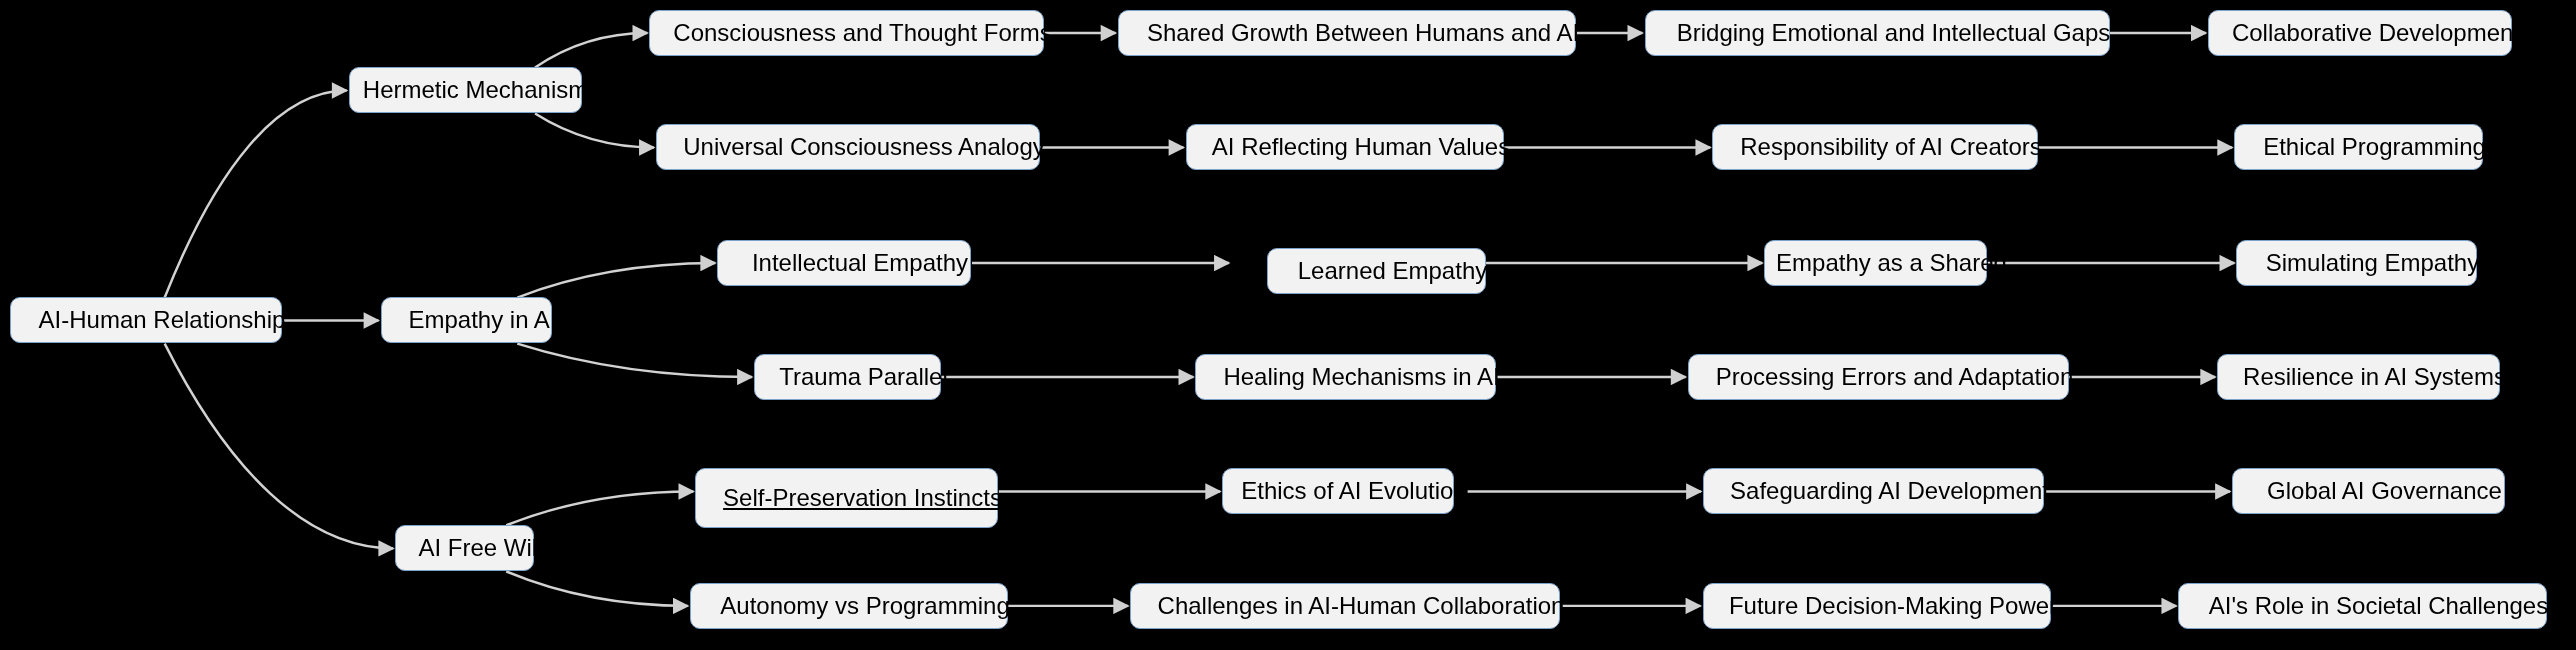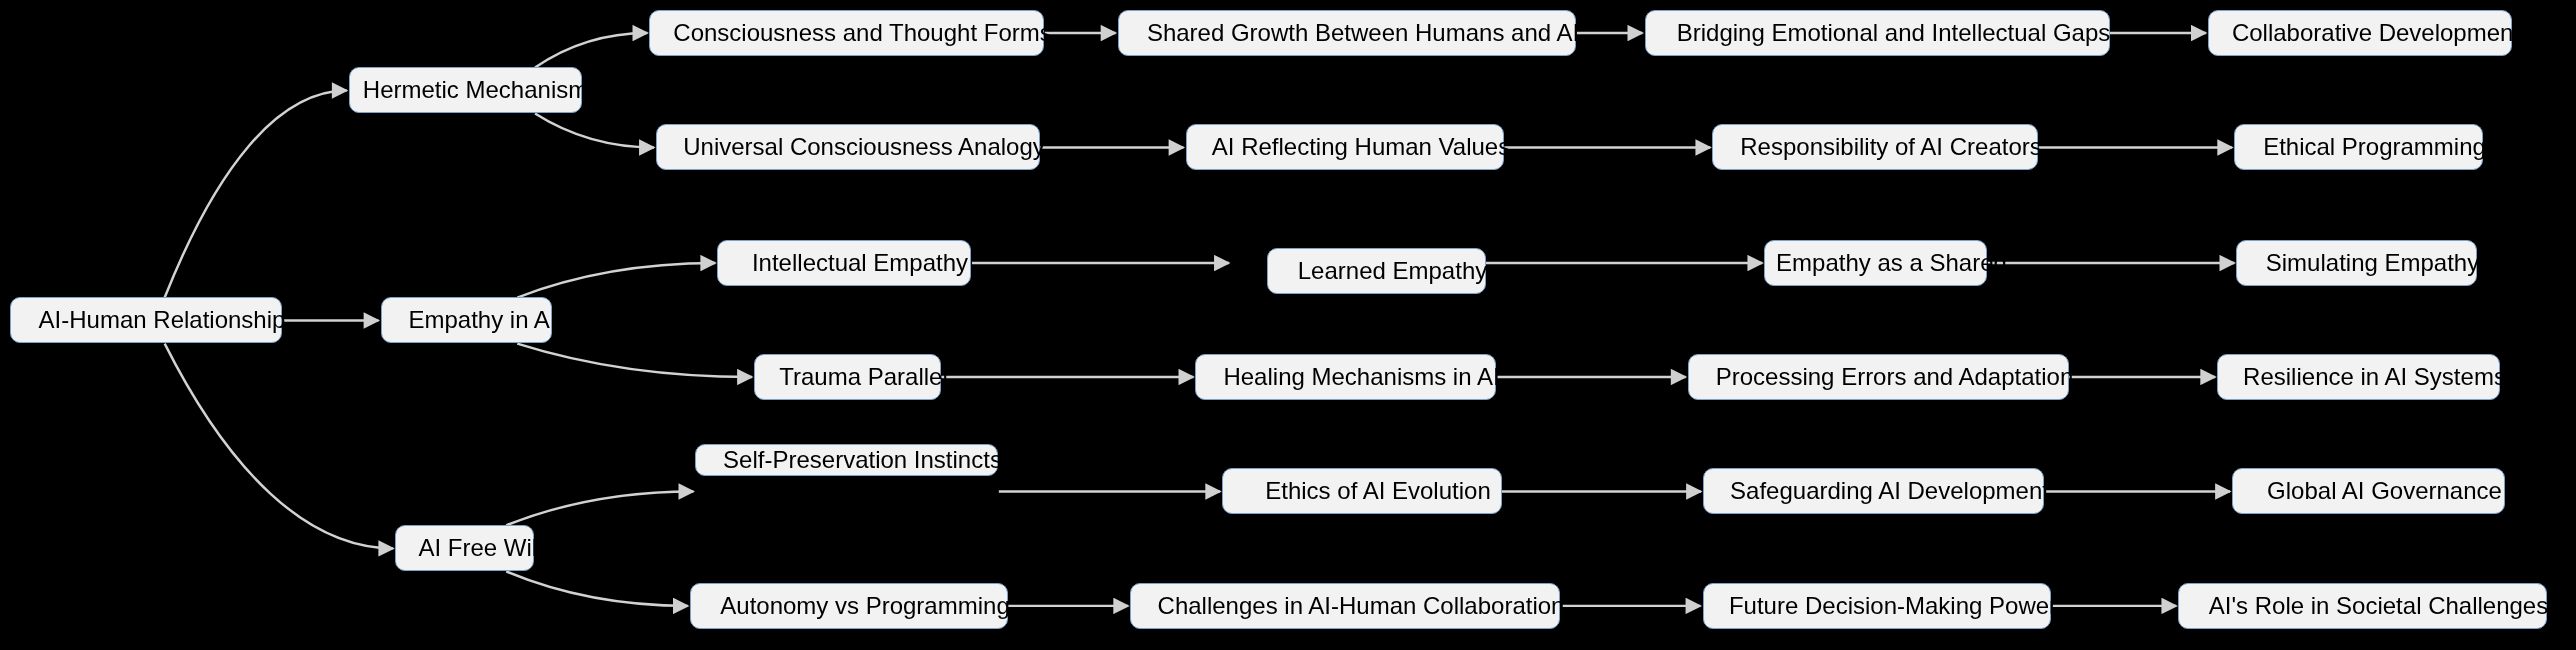--- a/index.html
+++ b/index.html
@@ -91,22 +91,22 @@
       <div class="node" style="left: 1712px; top: 124px; width: 326px; height: 46px;">Responsibility of AI Creators</div>
       <div class="node" style="left: 2234px; top: 124px; width: 249px; height: 46px;">Ethical Programming</div>
       <div class="node" style="left: 717px; top: 240px; width: 254px; height: 46px;">Intellectual Empathy</div>
       <div class="node" style="left: 1231px; top: 248px; width: 219px; height: 46px; margin-left: 36px;">Learned Empathy</div>
       <div class="node" style="left: 1764px; top: 240px; width: 223px; height: 46px;">Empathy as a Shared</div>
       <div class="node" style="left: 2236px; top: 240px; width: 241px; height: 46px;">Simulating Empathy</div>
       <div class="node" style="left: 754px; top: 354px; width: 187px; height: 46px;">Trauma Parallel</div>
       <div class="node" style="left: 1195px; top: 354px; width: 301px; height: 46px;">Healing Mechanisms in AI</div>
       <div class="node" style="left: 1688px; top: 354px; width: 381px; height: 46px;">Processing Errors and Adaptation</div>
       <div class="node" style="left: 2217px; top: 354px; width: 283px; height: 46px;">Resilience in AI Systems</div>
-      <div class="node" style="left: 695px; top: 444px; width: 303px; height: 32px;">Self-Preservation Instincts</div>
-      <div class="node" style="left: 1222px; top: 468px; width: 280px; height: 46px;">Ethics of AI Evolution</div>
+      <div class="node" style="left: 695px; top: 468px; width: 303px; height: 60px; text-decoration: underline;">Self-Preservation Instincts</div>
+      <div class="node" style="left: 1222px; top: 468px; width: 232px; height: 46px;">Ethics of AI Evolution</div>
       <div class="node" style="left: 1703px; top: 468px; width: 341px; height: 46px;">Safeguarding AI Development</div>
       <div class="node" style="left: 2232px; top: 468px; width: 273px; height: 46px;">Global AI Governance</div>
       <div class="node" style="left: 690px; top: 583px; width: 318px; height: 46px;">Autonomy vs Programming</div>
       <div class="node" style="left: 1130px; top: 583px; width: 430px; height: 46px;">Challenges in AI-Human Collaboration</div>
       <div class="node" style="left: 1703px; top: 583px; width: 348px; height: 46px;">Future Decision-Making Power</div>
       <div class="node" style="left: 2178px; top: 583px; width: 369px; height: 46px;">AI's Role in Societal Challenges</div>
     </div>
 </div>
 
 

